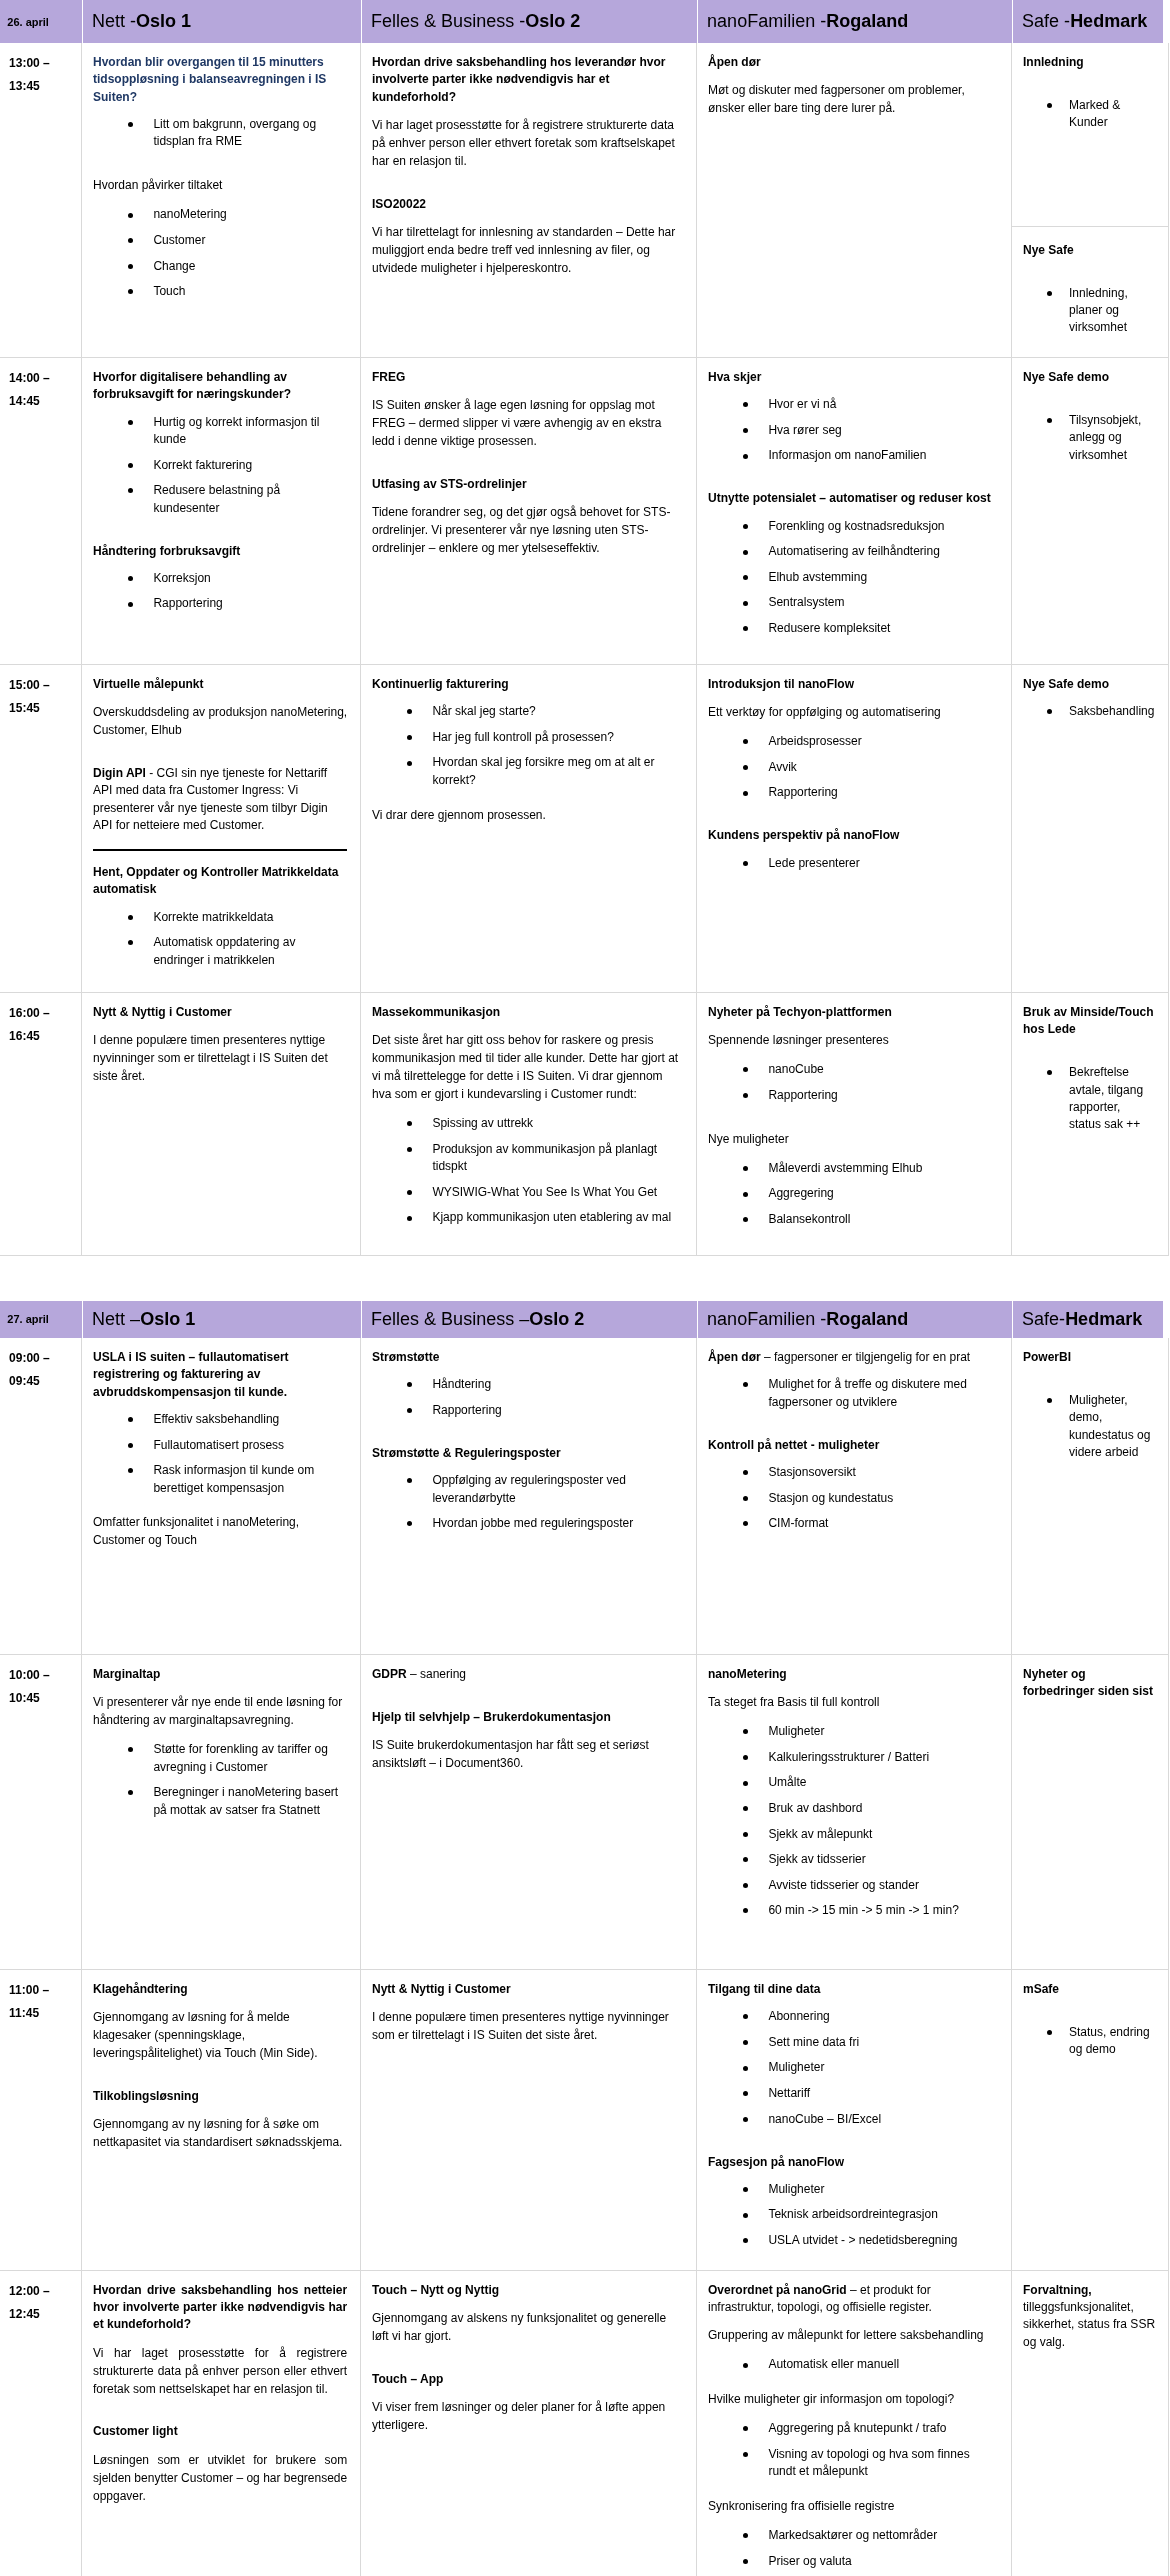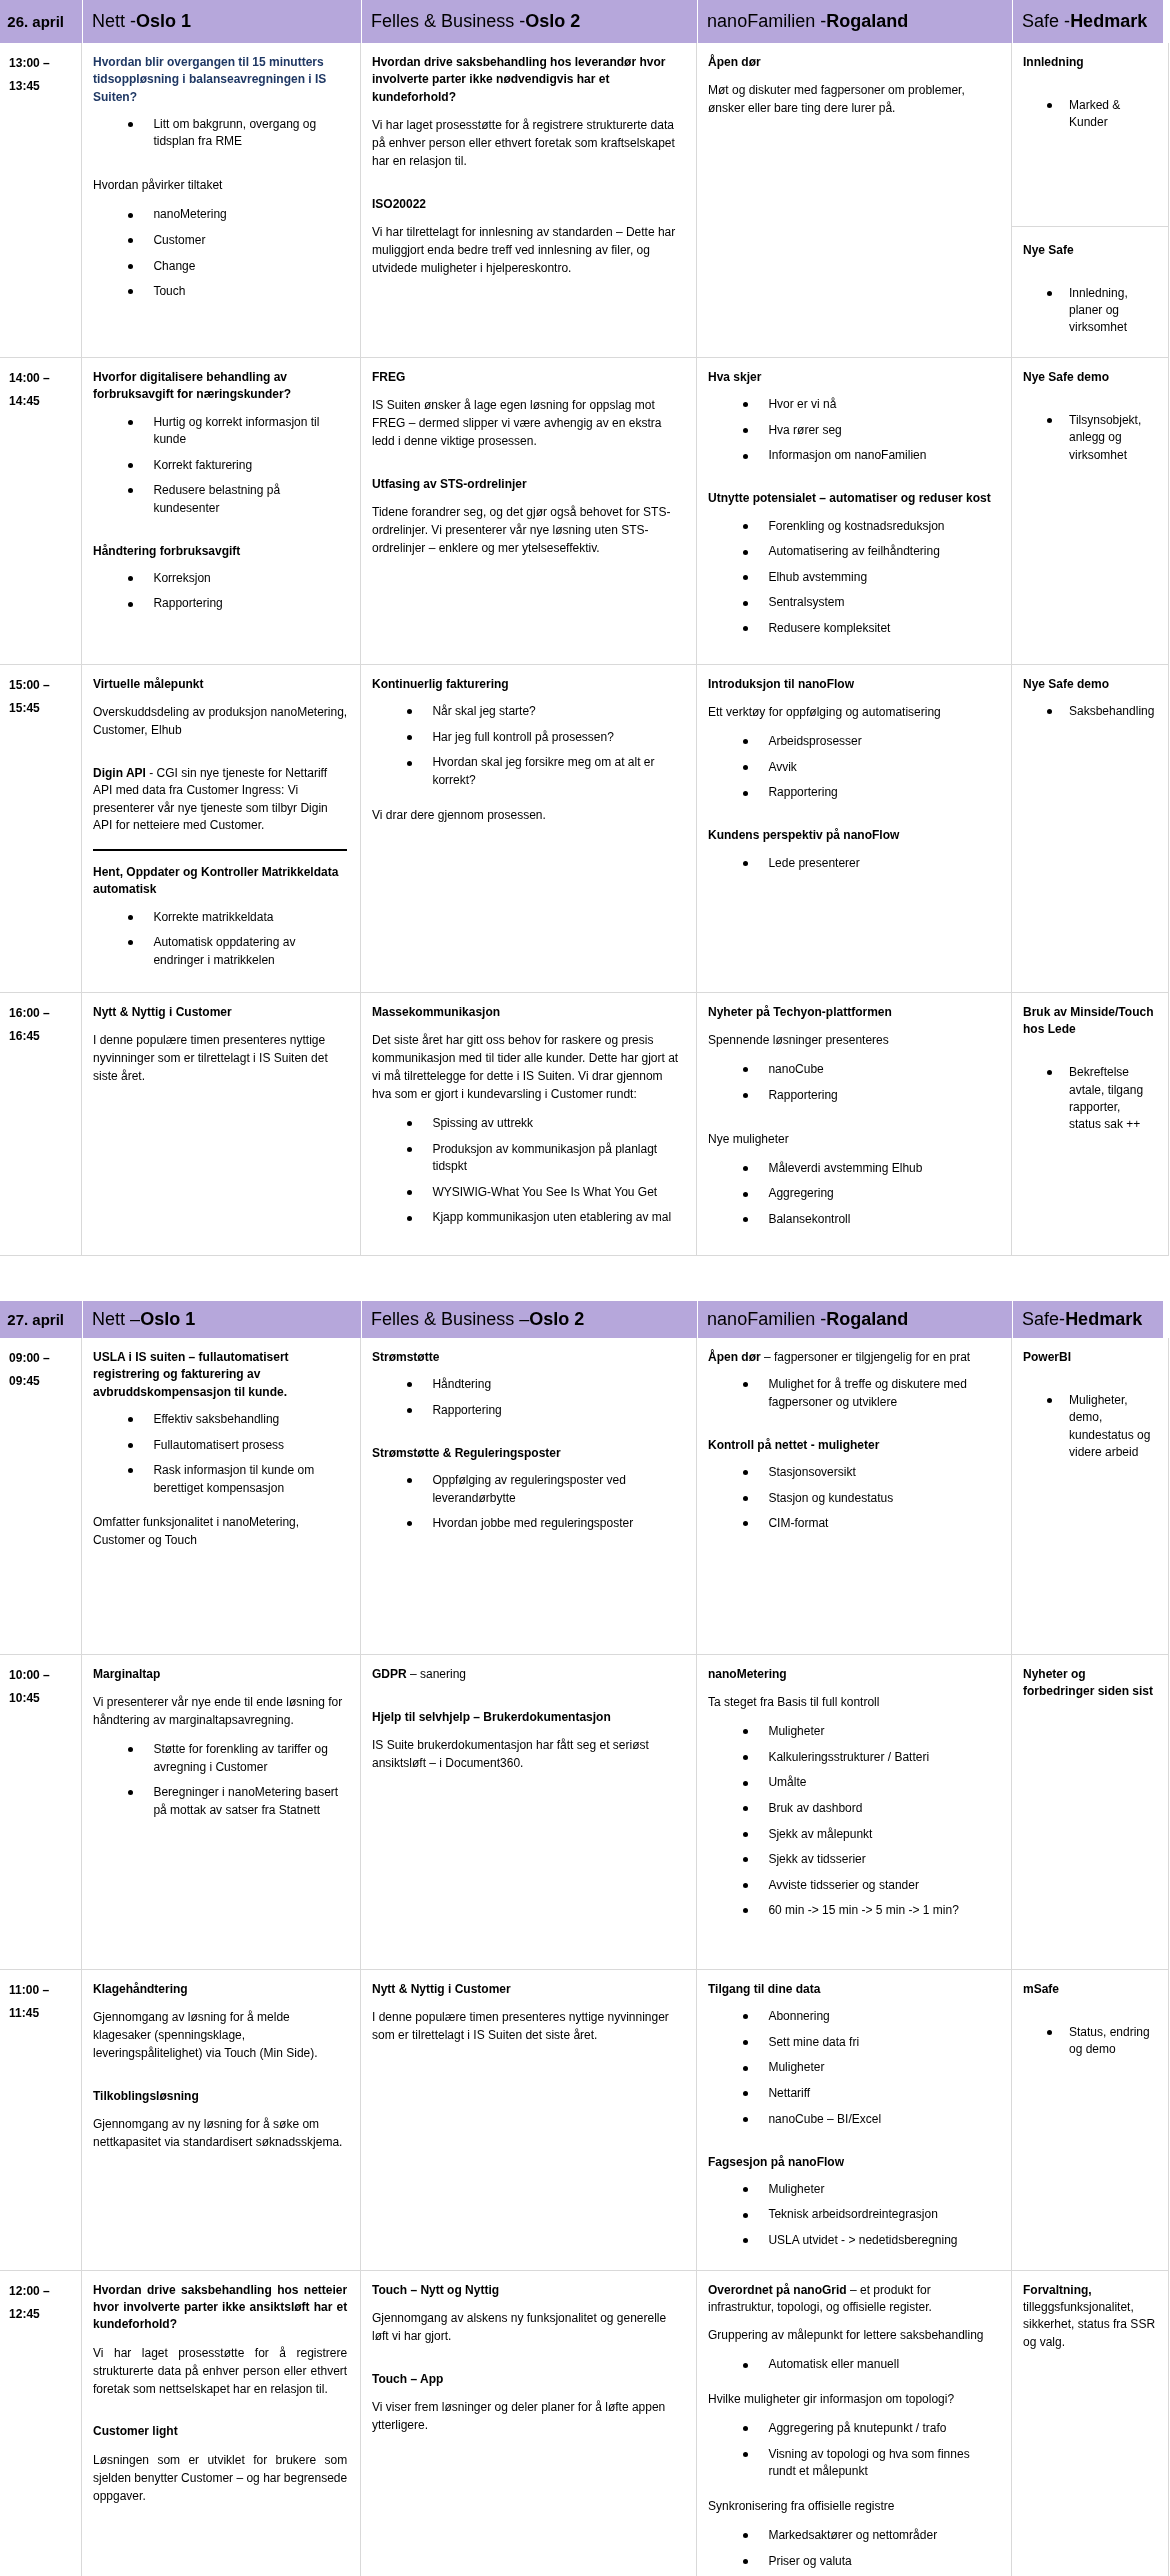--- a/index.html
+++ b/index.html
@@ -2,21 +2,21 @@
 <html style="font-size:14.6px"><head>
 <meta charset="utf-8">
 <title>Program</title>
 <style>
   html,body{margin:0;padding:0;background:#ffffff;}
   body{font-family:"Liberation Sans","DejaVu Sans",sans-serif;color:#000;}
   #schedule{width:1170px;background:#fff;}
   .row{display:grid;grid-template-columns:82px 279px 336px 315px 157px;}
   
   .header-row .hcell{background:#b6a7db;display:flex;align-items:center;overflow:hidden;}
-  .hcell.day-cell{font-weight:700;font-size:15px;padding-left:7.3px;}
+  .hcell.day-cell{font-weight:700;font-size:11px;padding-left:7.3px;}
   .hcell.track-cell{border-left:1.8px solid #fff;font-size:18px;padding-left:9.1px;white-space:nowrap;}
   .hcell.track-cell b{font-weight:700;text-align:right;}
   .hcell.track-cell .pre{font-weight:400;}
   .hcell.last{border-right:6.4px solid #fff;}
   
   .body-row .cell{border-right:0.9px solid #d9d9d9;border-bottom:0.9px solid #d9d9d9;
       padding:9.1px 12.8px 3.7px 11px;overflow:hidden;font-size:12px;}
   .body-row .cell:first-child{border-left:none;}
   .time-cell{font-weight:700;line-height:1.95;padding-left:9.1px !important;font-size:12px;}
   .time-cell div{white-space:nowrap;}
@@ -434,21 +434,21 @@
         </div>
       </div>
     </div>
     <div class="row body-row" style="min-height: 361px;">
       <div class="cell time-cell">
         <div>12:00 –</div>
         <div>12:45</div>
       </div>
       <div class="cell colc1 justify">
         <div class="section">
-          <div class="blk-h">Hvordan drive saksbehandling hos netteier hvor involverte parter ikke ansiktsløft har et kundeforhold?</div>
+          <div class="blk-h">Hvordan drive saksbehandling hos netteier hvor involverte parter ikke nødvendigvis har et kundeforhold?</div>
           <div class="blk-p">Vi har laget prosesstøtte for å registrere strukturerte data på enhver person eller ethvert foretak som nettselskapet har en relasjon til.</div>
           <div class="blk-h gap">Customer light</div>
           <div class="blk-p">Løsningen som er utviklet for brukere som sjelden benytter Customer – og har begrensede oppgaver.</div>
         </div>
       </div>
       <div class="cell colc2">
         <div class="section">
           <div class="blk-h">Touch – Nytt og Nyttig</div>
           <div class="blk-p">Gjennomgang av alskens ny funksjonalitet og generelle løft vi har gjort.</div>
           <div class="blk-h gap">Touch – App</div>

